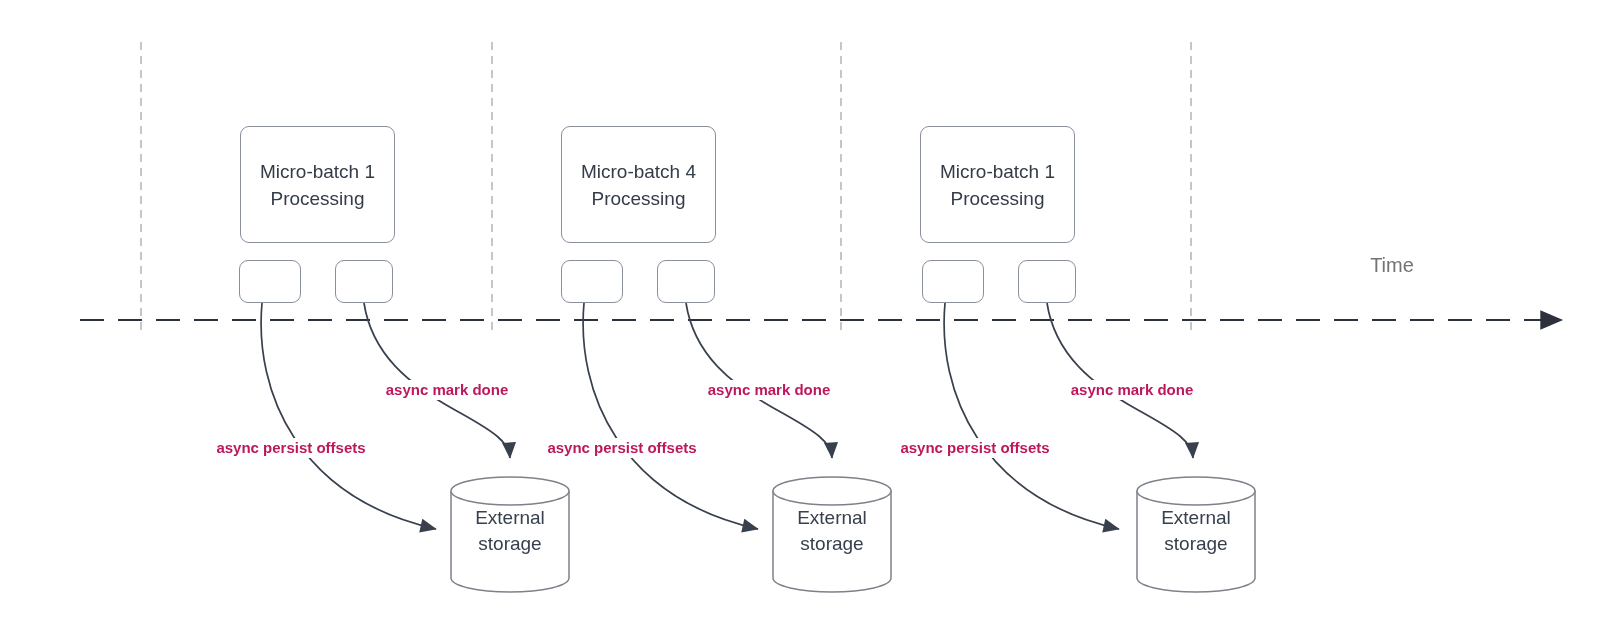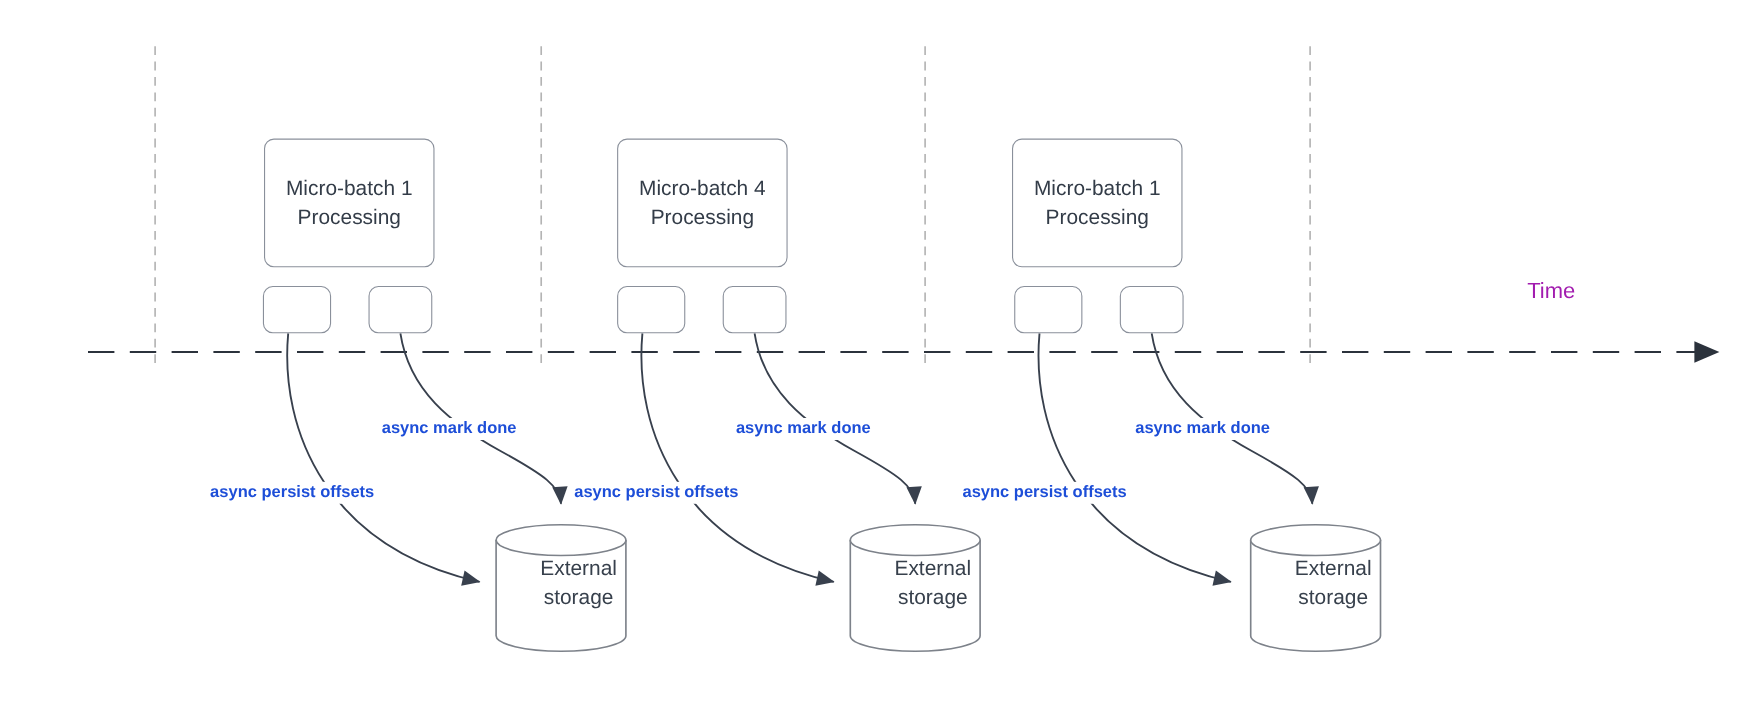--- a/index.html
+++ b/index.html
@@ -45,49 +45,49 @@
     top: 260px;
     height: 43px;
     background: #ffffff;
     border: 1.5px solid #8a909b;
     border-radius: 9px;
     box-sizing: border-box;
   }
   .flow-label {
     position: absolute;
     width: 200px;
+    text-align: center;
     font-size: 15px;
     font-weight: 700;
-    color: #1d4ed8;
+    color: #be185d;
     background: #ffffff;
     line-height: 20px;
     z-index: 3;
   }
   .flow-label.persist { top: 438px; }
   .flow-label.done   { top: 380px; }
   .storage-label {
     position: absolute;
     top: 505px;
     width: 120px;
     text-align: center;
     white-space: pre-line;
     font-size: 19px;
     line-height: 26px;
     color: #37404c;
     z-index: 2;
-    padding-left: 16px;
   }
   .time-label {
     position: absolute;
     left: 1352px;
     top: 254px;
     width: 80px;
-    text-align: right;
+    text-align: center;
     font-size: 20px;
-    color: #a21caf;
+    color: #737373;
   }
 </style>
 </head>
 <body>
 
 <div class="canvas">
 
   <svg class="layer" width="1600" height="642" viewBox="0 0 1600 642">
     <defs>
       <marker id="arrow" viewBox="0 0 12 12" refX="11" refY="6" markerWidth="11" markerHeight="11" orient="auto">

